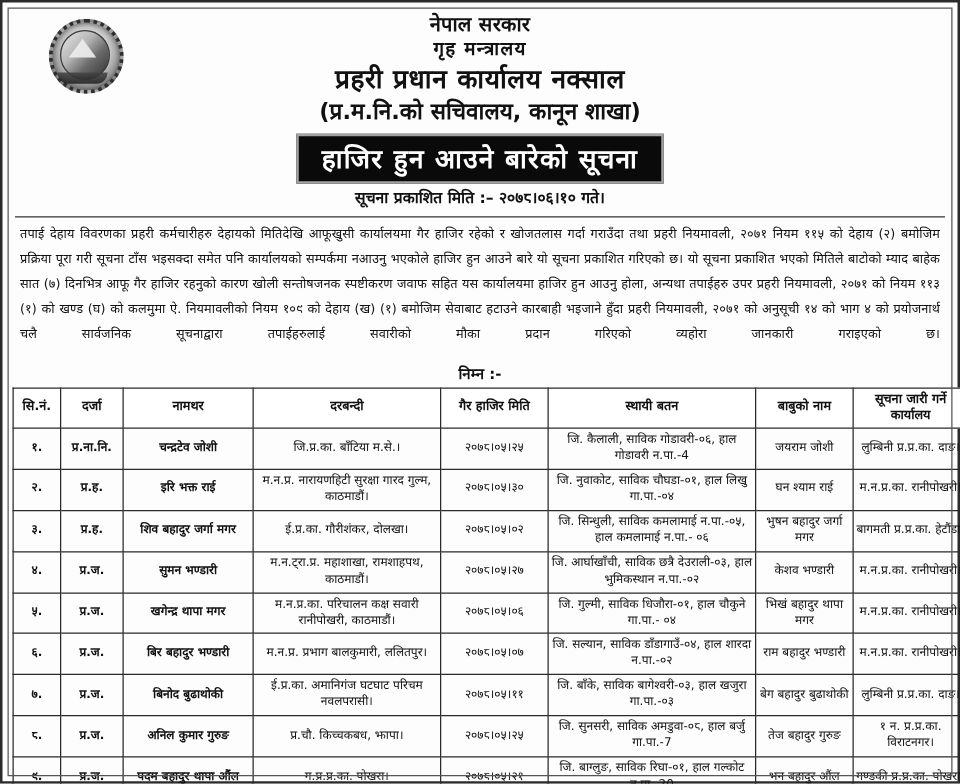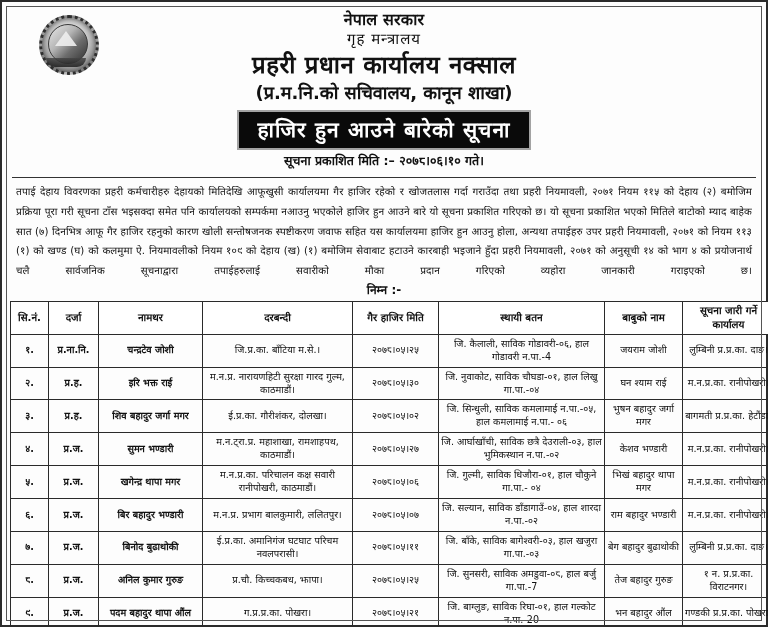--- a/index.html
+++ b/index.html
@@ -84,26 +84,26 @@
 
   .line-gov {
     font-size: 16px;
     letter-spacing: .2px;
     line-height: 1.25;
     font-weight: 600;
   }
   .line-ministry {
     font-size: 15px;
     line-height: 1.3;
-    font-weight: 400;
+    font-weight: 700;
     letter-spacing: 1px;
     text-align: center;
   }
   .line-office {
-    font-size: 24px;
+    font-size: 21px;
     font-weight: 700;
     line-height: 1.2;
     letter-spacing: .5px;
     margin: 1px 0 0 0;
   }
   .line-branch {
     font-size: 18px;
     font-weight: 600;
     line-height: 1.4;
     margin-top: 1px;
@@ -137,21 +137,21 @@
     line-height: 1.95;
     text-align: justify;
     text-align-last: justify;
     padding: 0 6px;
     letter-spacing: .1px;
   }
   .nimna {
     text-align: center;
     font-size: 12px;
     font-weight: 700;
-    margin: 0 0 3px 0;
+    margin: 12px 0 3px 0;
   }
 
   
   table.notice {
     width: 744px;
     margin: 0 auto;
     border-collapse: collapse;
     table-layout: fixed;
     font-size: 9.6px;
   }

